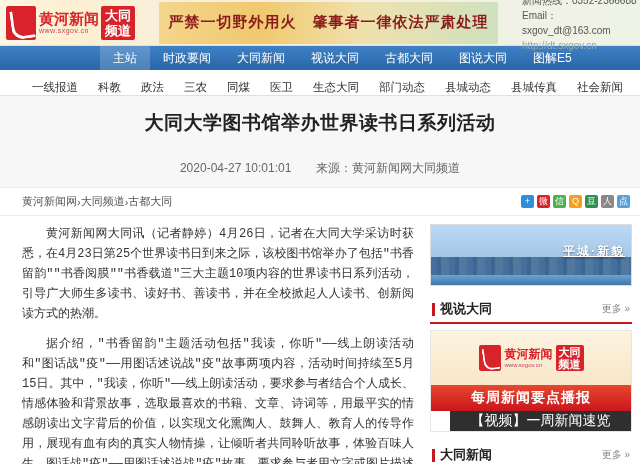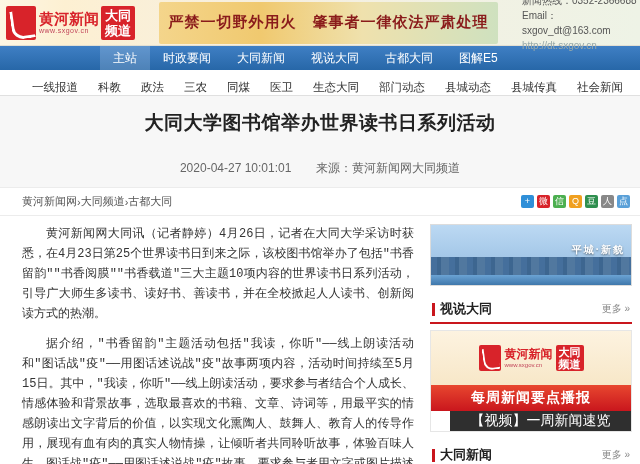--- a/index.html
+++ b/index.html
@@ -176,23 +176,24 @@
   .rc-img .city {
     position:absolute; bottom:0; left:0; right:0; height:28px;
     background: repeating-linear-gradient(90deg,#456f9c 0 6px,#3d6690 6px 10px,#51789f 10px 18px);
   }
   .rc-img .water {
     position:absolute; bottom:0; left:0; right:0; height:10px;
     background: linear-gradient(180deg,#6ba3d4,#3f77ab);
   }
   .rc-img .cap {
     position:absolute; right:6px; top:18px;
-    color:#fff; font-size:10px; font-weight:bold;
+    color:#fff; font-size:12px; font-weight:bold;
     text-shadow: 0 1px 2px rgba(0,0,0,.5);
     letter-spacing: 2px;
+    text-decoration: underline;
   }
 
   .rc-head {
     display:flex; align-items:center;
     border-bottom: 2px solid #c9161d;
     padding: 6px 2px 4px 2px;
     margin-top: 8px;
   }
   .rc-head .bar { width:3px; height:13px; background:#c9161d; margin-right:5px; }
   .rc-head .t { font-size: 13px; font-weight:bold; color:#222; }
@@ -275,20 +276,21 @@
       <div class="muted">http://dt.sxgov.cn</div>
     </div>
   </div>
 
   <div class="mainnav">
     <a href="#" class="active">主站</a>
     <a href="#">时政要闻</a>
     <a href="#">大同新闻</a>
     <a href="#">视说大同</a>
     <a href="#">古都大同</a>
+    <a href="#">图说大同</a>
     <a href="#">图解E5</a>
   </div>
 
   <div class="subnav">
     <span>一线报道</span>
     <span>科教</span>
     <span>政法</span>
     <span>三农</span>
     <span>同煤</span>
     <span>医卫</span>

